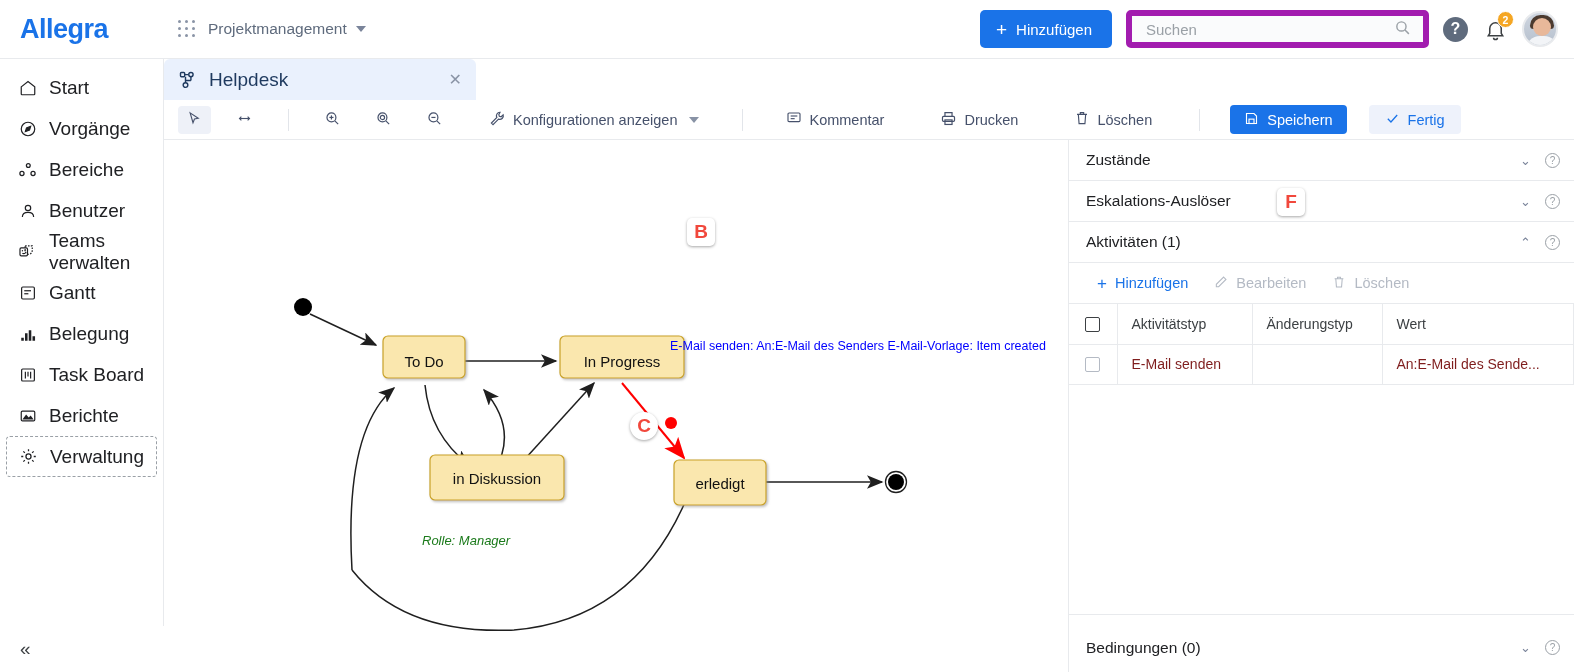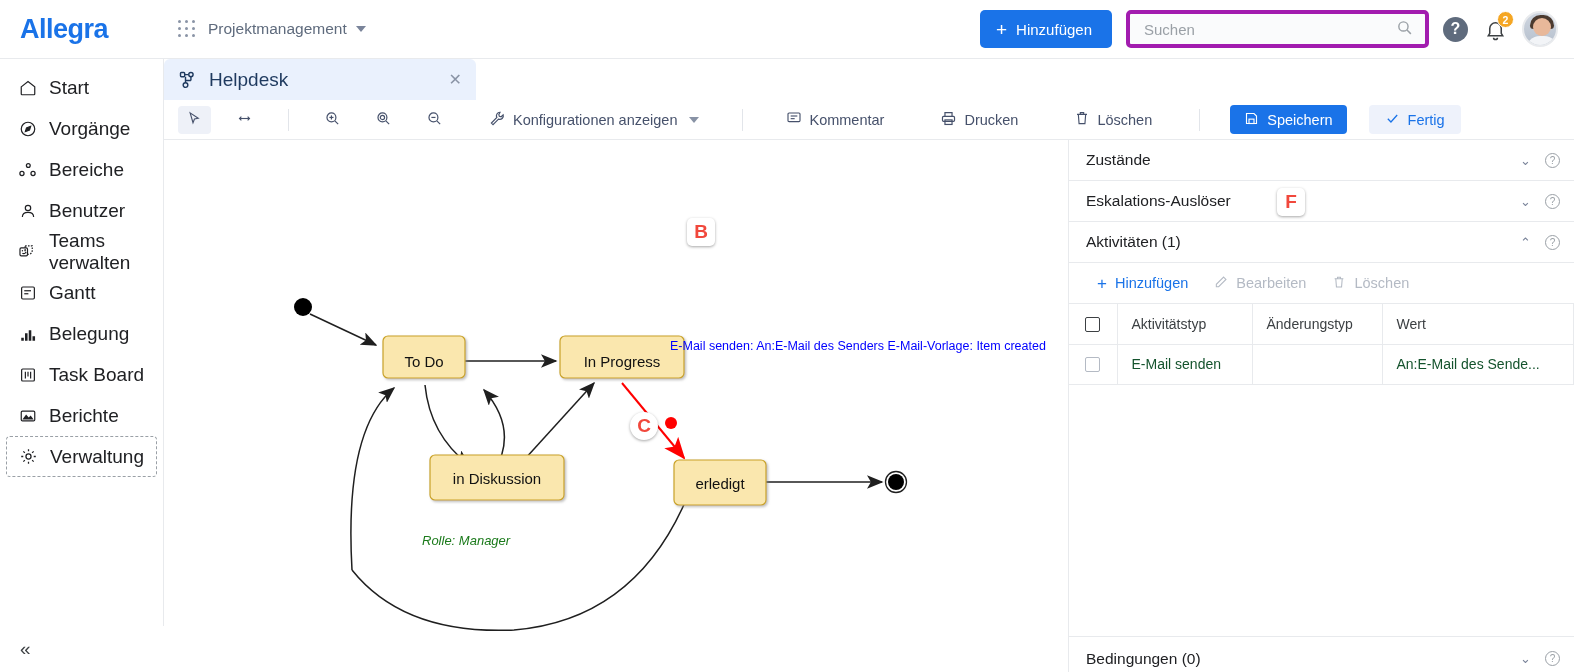--- a/index.html
+++ b/index.html
@@ -41,21 +41,21 @@
     margin-left: auto; display: flex; align-items: center; gap: 14px; padding-right: 16px;
   }
   .btn-add {
     background: #1a73e8; color: #fff; border: none; border-radius: 5px;
     height: 38px; padding: 0 20px 0 16px; font-size: 15px;
     display: flex; align-items: center; gap: 9px; cursor: pointer;
     font-family: "Liberation Sans", sans-serif;
   }
   .btn-add .plus { font-size: 19px; line-height: 1; font-weight: 400; }
   .searchbox {
-    width: 303px; height: 38px; border: 4px solid #a21caf; border-radius: 5px;
+    width: 303px; height: 38px; border: 6px solid #a21caf; border-radius: 5px;
     background: #fafbfc; display: flex; align-items: center; padding: 0 12px;
   }
   .searchbox input {
     flex: 1; border: none; outline: none; background: transparent;
     font-size: 15px; color: #3c4043; font-family: "Liberation Sans", sans-serif;
   }
   .searchbox input::placeholder { color: #9aa0a6; }
   .ico-btn { cursor: pointer; display: flex; align-items: center; justify-content: center; }
   .help-circle {
     width: 25px; height: 25px; border-radius: 50%; background: #5f6b7d;
@@ -176,32 +176,32 @@
   .act-bar {
     height: 41px; display: flex; align-items: center; padding-left: 28px; gap: 26px;
     border-bottom: 1px solid #e8eaed;
   }
   .act-btn { display: flex; align-items: center; gap: 8px; font-size: 14.5px; color: #1a73e8; cursor: pointer; }
   .act-btn.disabled { color: #b4bac4; cursor: default; }
   table.grid { width: 100%; border-collapse: collapse; table-layout: fixed; }
   table.grid th, table.grid td {
     border-bottom: 1px solid #e8eaed; border-right: 1px solid #e8eaed;
     height: 40px; text-align: left; padding: 0 14px;
-    font-size: 14px; font-weight: 400; color: #14532d;
+    font-size: 14px; font-weight: 400; color: #7f1d1d;
     overflow: hidden; white-space: nowrap; text-overflow: ellipsis;
   }
   table.grid th { color: #3c4043; }
   table.grid .ck-col { width: 48px; padding: 0; text-align: center; }
   .ckbox {
     width: 15px; height: 15px; border: 1.6px solid #3c4043; border-radius: 2px;
     display: inline-block; cursor: pointer; background: #fff; vertical-align: middle;
   }
   .ckbox.light { border-color: #b4bac4; }
   .sect-foot {
-    position: absolute; left: 0; bottom: 0; width: 505px; height: 36px;
+    position: absolute; left: 0; bottom: 0; width: 505px; height: 58px;
     border-top: 1px solid #e8eaed; display: flex; align-items: center;
     padding: 8px 14px 0 17px; background: #fff; cursor: pointer;
   }
 </style>
 </head>
 <body>
 
 <div id="app">
 
   <div class="topbar">

